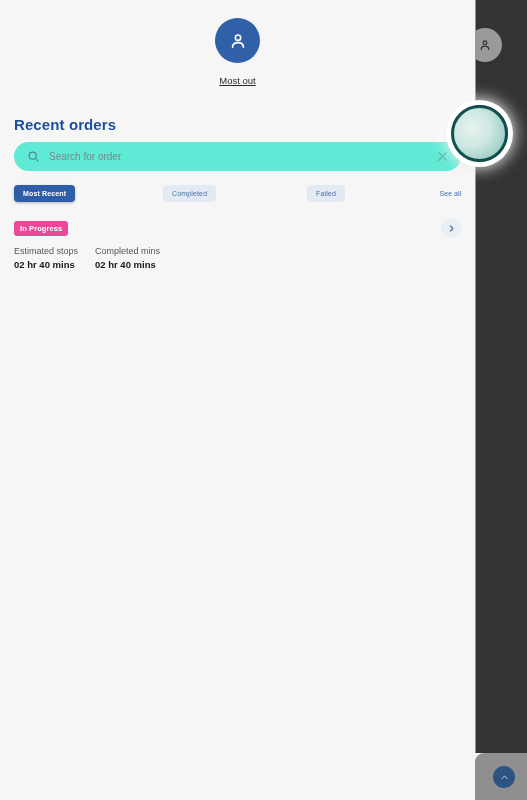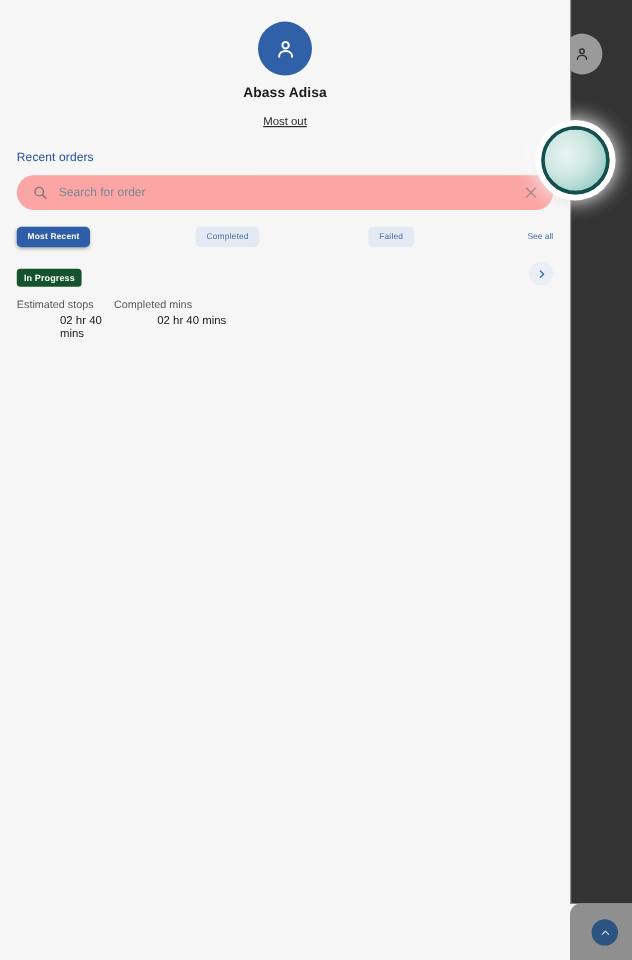--- a/index.html
+++ b/index.html
@@ -74,29 +74,29 @@
   }
   #sign-out {
     display: inline-block;
     margin-top: 12px;
     font-size: 9.5px; color: #2a2a2a;
     text-decoration: underline;
     cursor: pointer;
   }
 
   #recent-orders-title {
-    margin-top: 17px;
-    font-size: 10px; font-weight: normal; color: #1f4f9c;
+    margin-top: 28px;
+    font-size: 15px; font-weight: bold; color: #1f4f9c;
     letter-spacing: 0.1px;
   }
 
   #search-bar {
     margin-top: 9px;
     height: 29px;
-    background: #fca5a5;
+    background: #5eead4;
     border-radius: 15px;
     display: flex; align-items: center;
     padding: 0 12px 0 13px;
     position: relative;
   }
   #search-icon { width: 13px; height: 13px; flex: 0 0 auto; opacity: 0.72; }
   #search-input {
     flex: 1 1 auto;
     border: none; background: transparent; outline: none;
     font-family: "Liberation Sans", sans-serif;
@@ -127,33 +127,33 @@
   #chip-completed { position: absolute; left: 149px; }
   #chip-failed { position: absolute; left: 293px; }
   #see-all-link {
     position: absolute; right: 0;
     font-size: 7px; color: #3c6bb0; cursor: pointer;
   }
 
   #order-card { margin-top: 14px; position: relative; }
   #status-badge {
     display: inline-block;
-    background: #14532d; color: #ffffff;
+    background: #ec4899; color: #ffffff;
     font-size: 7.5px; font-weight: bold;
     padding: 3px 6px; border-radius: 3px;
     letter-spacing: 0.1px;
   }
   #stops-count {
     margin-top: 9px;
     font-size: 10px; font-weight: bold; color: #1b1b1b;
   }
   #times-row { margin-top: 10px; display: flex; }
   .time-col:first-child { width: 81px; }
   .time-label { font-size: 9px; color: #53575c; }
-  .time-value { margin-top: 3px; font-size: 9.5px; font-weight: normal; color: #16181a; margin-left: 36px; }
+  .time-value { margin-top: 3px; font-size: 9.5px; font-weight: bold; color: #16181a; }
 
   #next-button {
     position: absolute;
     right: 14px; top: 218px;
     width: 20px; height: 20px; border-radius: 50%;
     background: #eaeef5;
     display: flex; align-items: center; justify-content: center;
     cursor: pointer;
     z-index: 30;
   }
@@ -226,21 +226,20 @@
   <div id="side-panel">
     <div id="panel-content">
 
       <div id="profile-block">
         <div id="avatar">
           <svg viewBox="0 0 24 24" fill="none" stroke="#ffffff" stroke-width="2">
             <circle cx="12" cy="8" r="3.2"></circle>
             <path d="M5.5 19.5c0-3.6 2.9-5.6 6.5-5.6s6.5 2 6.5 5.6" stroke-linecap="round"></path>
           </svg>
         </div>
-        <div id="profile-name">Abass Adisa</div>
         <div id="sign-out">Most out</div>
       </div>
 
       <div id="recent-orders-title">Recent orders</div>
 
       <div id="search-bar">
         <svg id="search-icon" viewBox="0 0 24 24" fill="none" stroke="#53606b" stroke-width="2.2" stroke-linecap="round">
           <circle cx="10.5" cy="10.5" r="6.5"></circle>
           <line x1="15.4" y1="15.4" x2="20.5" y2="20.5"></line>
         </svg>

